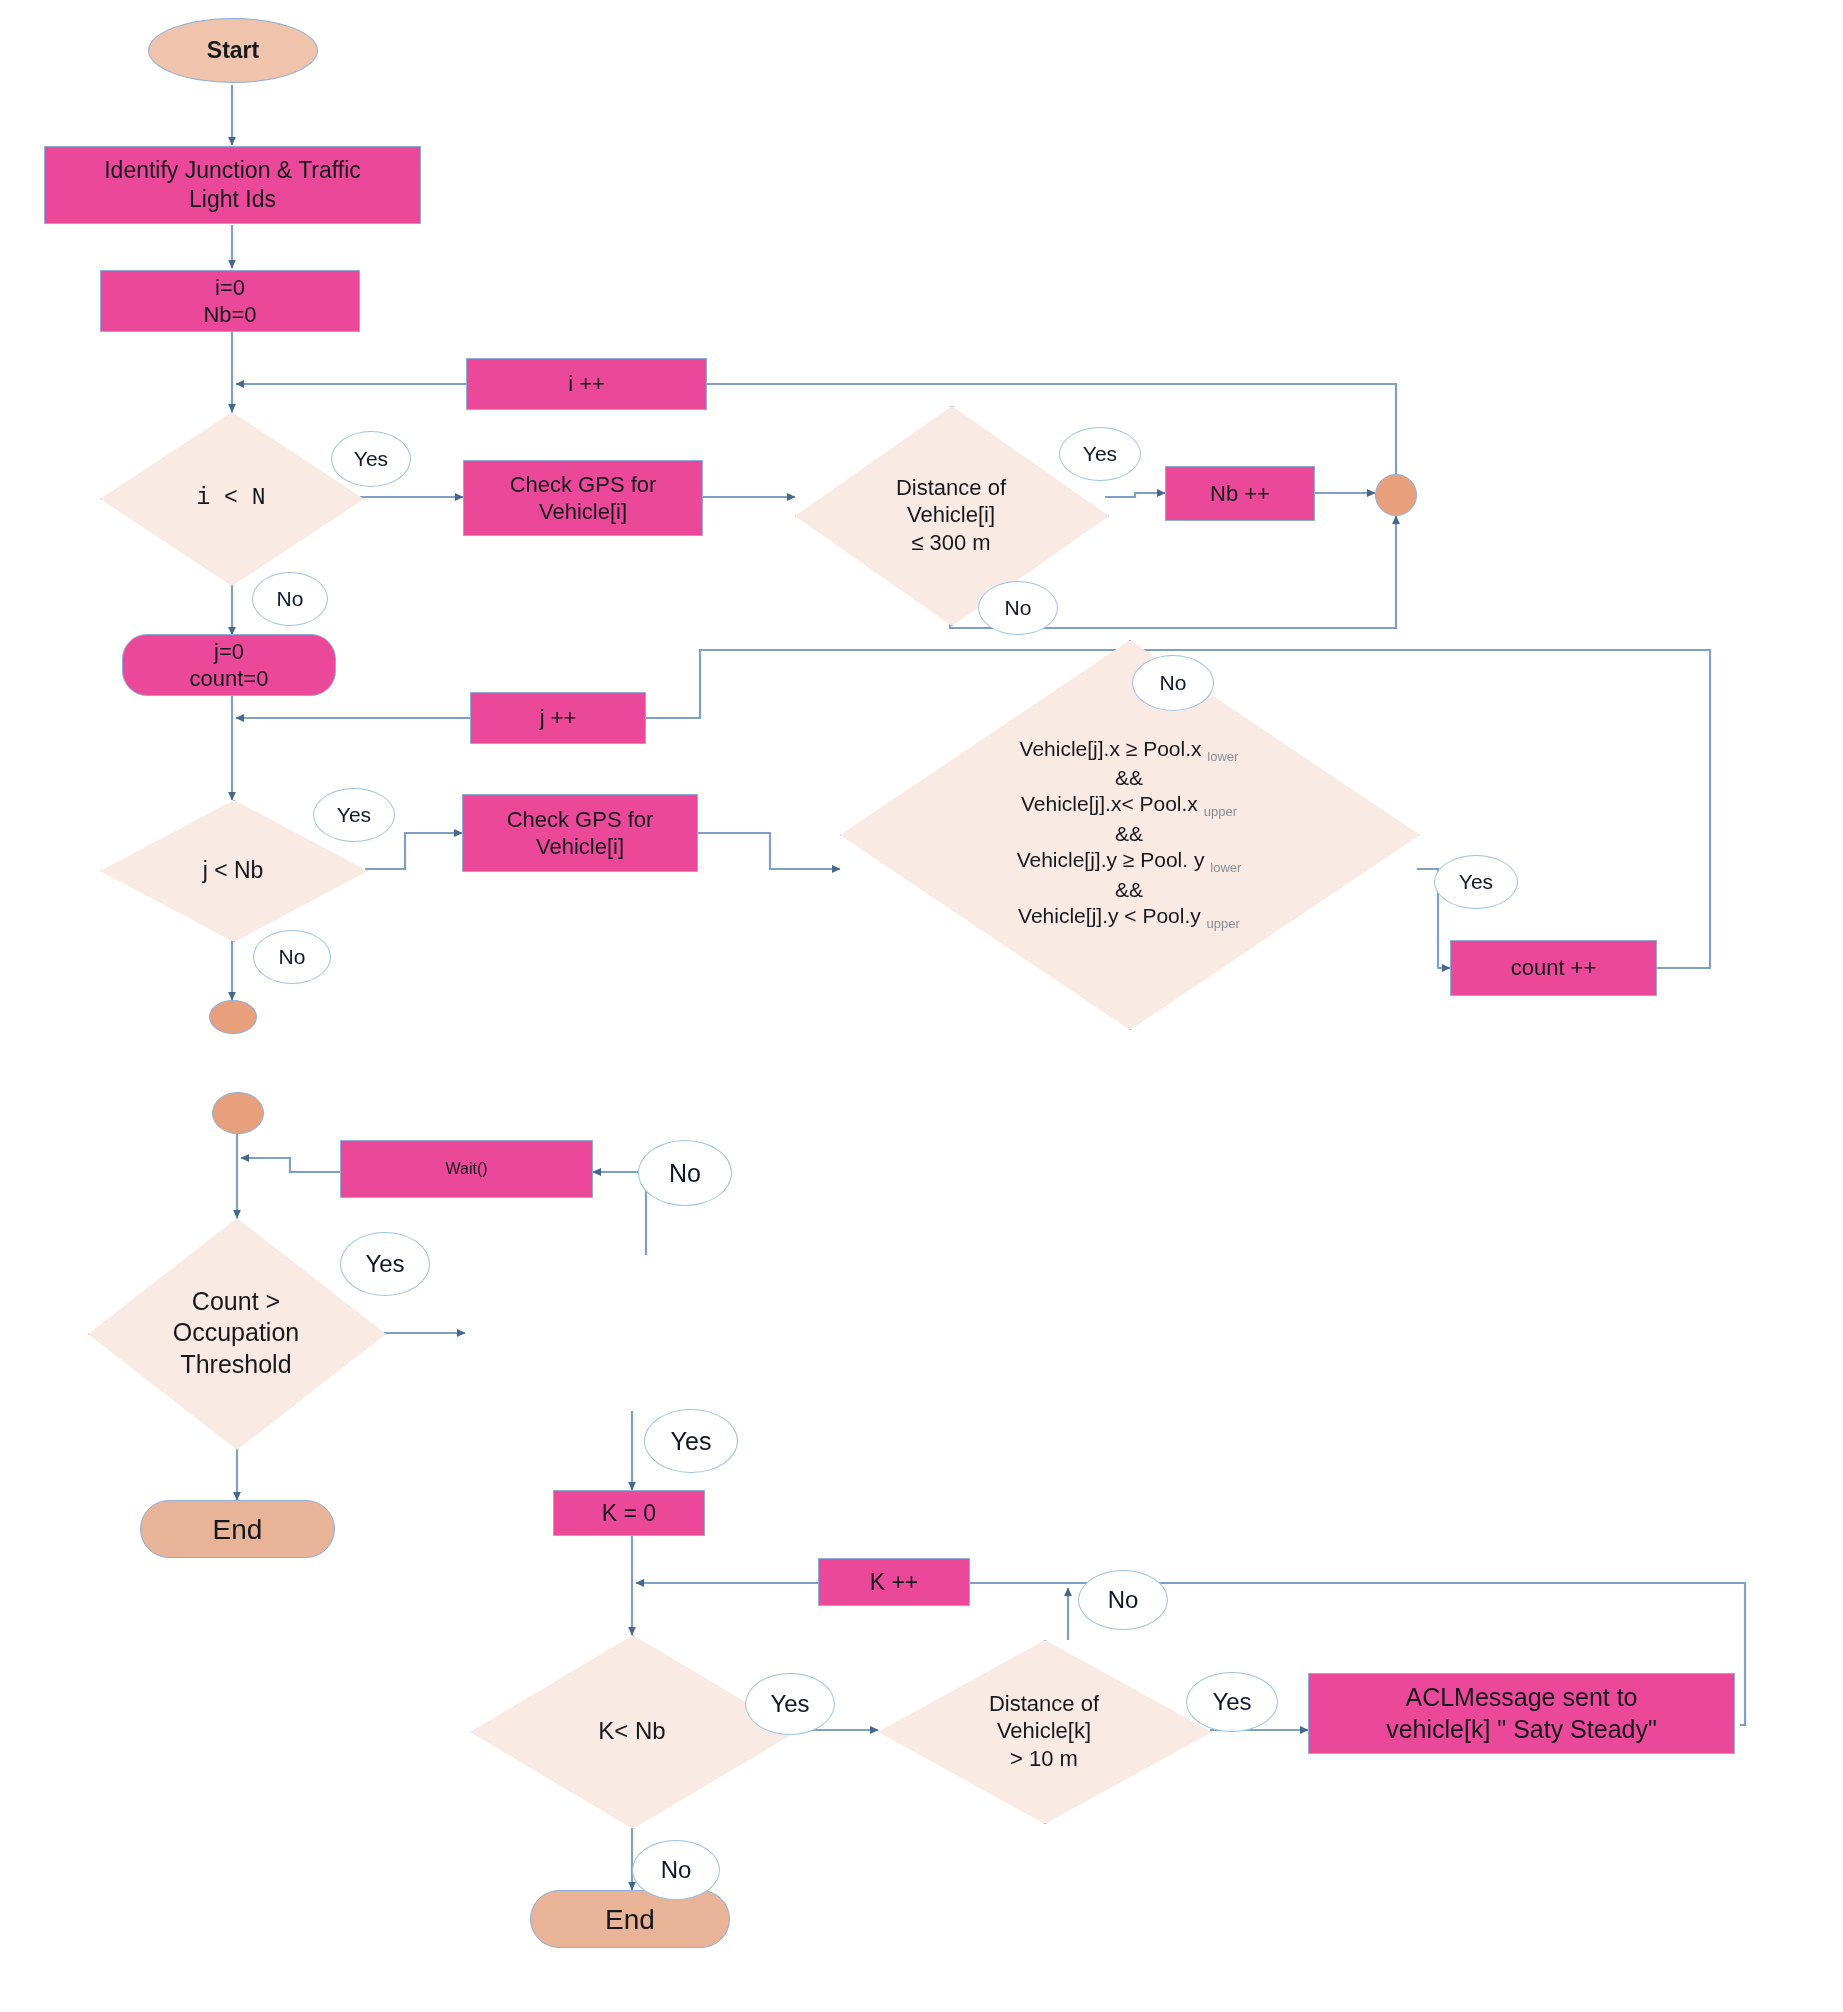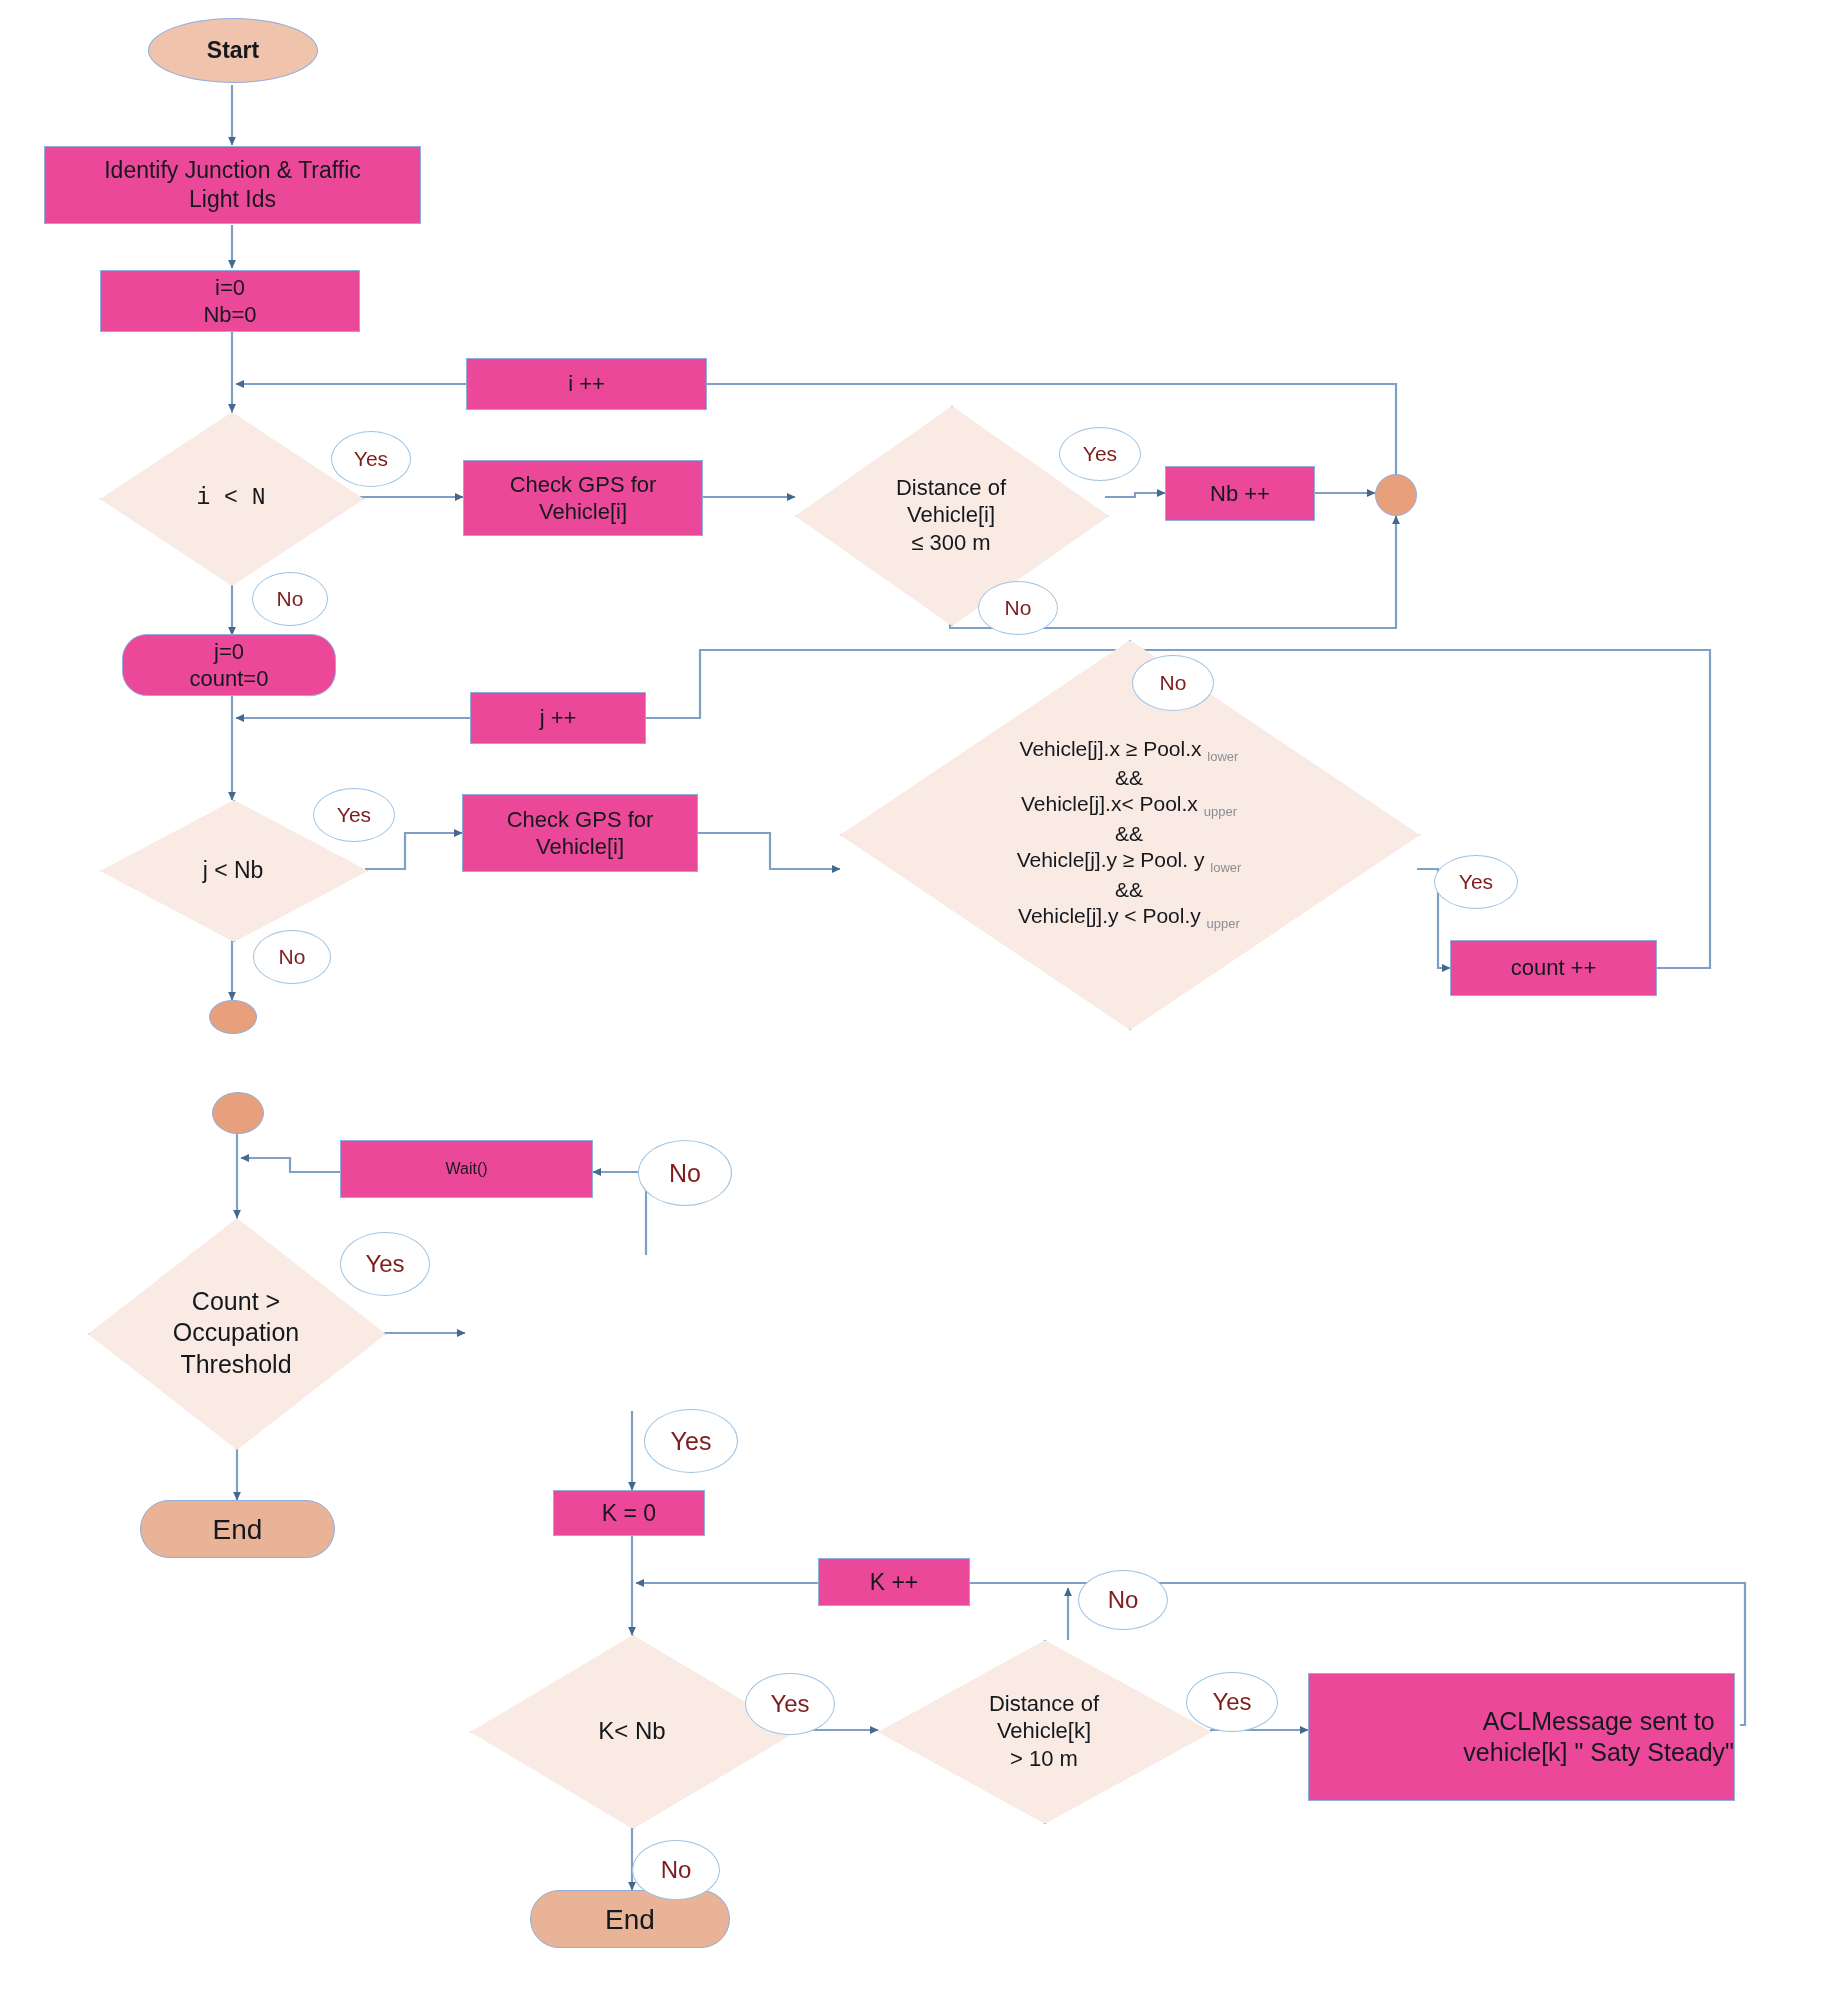--- a/index.html
+++ b/index.html
@@ -18,21 +18,21 @@
   
   
   .term{background:#E8B396;border:1.6px solid #8FAEDC;border-radius:999px;font-weight:bold;}
   
   .ellipse{background:#EFC3AC;border:1.6px solid #8FAEDC;border-radius:50%;font-weight:bold;}
   
   .dot{background:#E8A07C;border:1.4px solid #8FAEDC;border-radius:50%;}
   
   .bubble{background:#ffffff;border:1.4px solid #9CC3E5;border-radius:50%;
           display:flex;align-items:center;justify-content:center;position:absolute;
-          font-size:21px;color:#7f1d1d;}
+          font-size:21px;color:#0f172a;}
   svg.links{position:absolute;left:0;top:0;width:1843px;height:2012px;pointer-events:none;}
   .sub{font-size:0.62em;vertical-align:sub;color:#8a8f96;}
   .cond-line{white-space:nowrap;}
 </style>
 </head>
 <body>
 
 <div id="canvas">
 
   <svg class="links" viewBox="0 0 1843 2012">
@@ -224,21 +224,21 @@
     <div class="dtext">K&lt; Nb</div>
   </div>
 
   <div class="node dec" style="left:878px;top:1640px;width:332px;height:182px;font-size:22px;">
     <div class="dshape"></div>
     <div class="dtext" style="white-space:pre-line;">Distance of
 Vehicle[k]
 &gt; 10 m</div>
   </div>
 
-  <div class="node proc" style="left:1308px;top:1673px;width:427px;height:128px;font-size:25px;white-space:pre-line;justify-content:flex-end;">
+  <div class="node proc" style="left:1308px;top:1673px;width:427px;height:81px;font-size:25px;white-space:pre-line;">
     <span>ACLMessage  sent to
 vehicle[k]  " Saty Steady"</span>
   </div>
 
   <div class="node term" style="left:530px;top:1890px;width:200px;height:58px;font-size:28px;font-weight:normal;">
     <span>End</span>
   </div>
 
   <div class="bubble" style="left:331px;top:431px;width:78px;height:54px;">
     <span>Yes</span>

